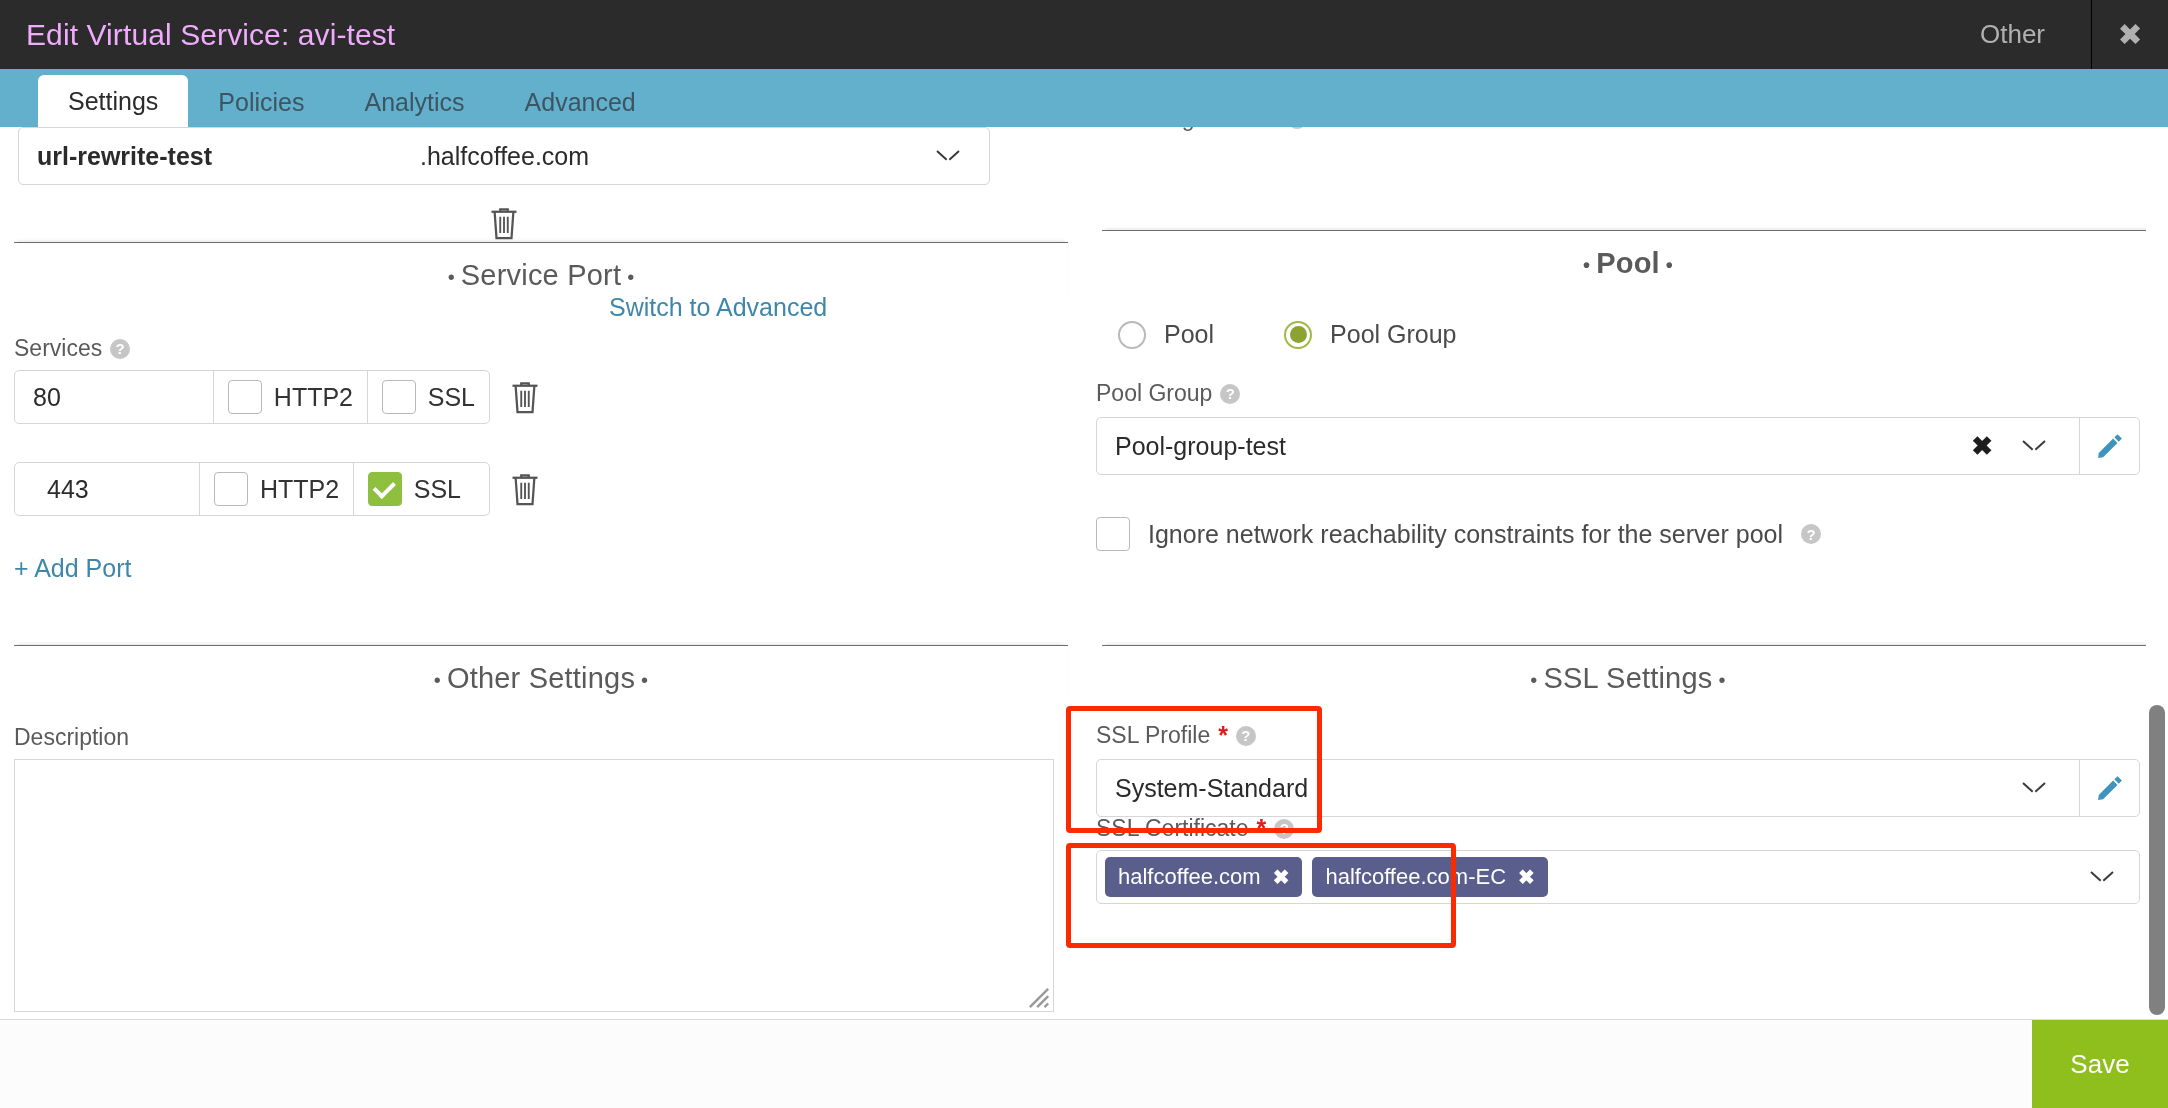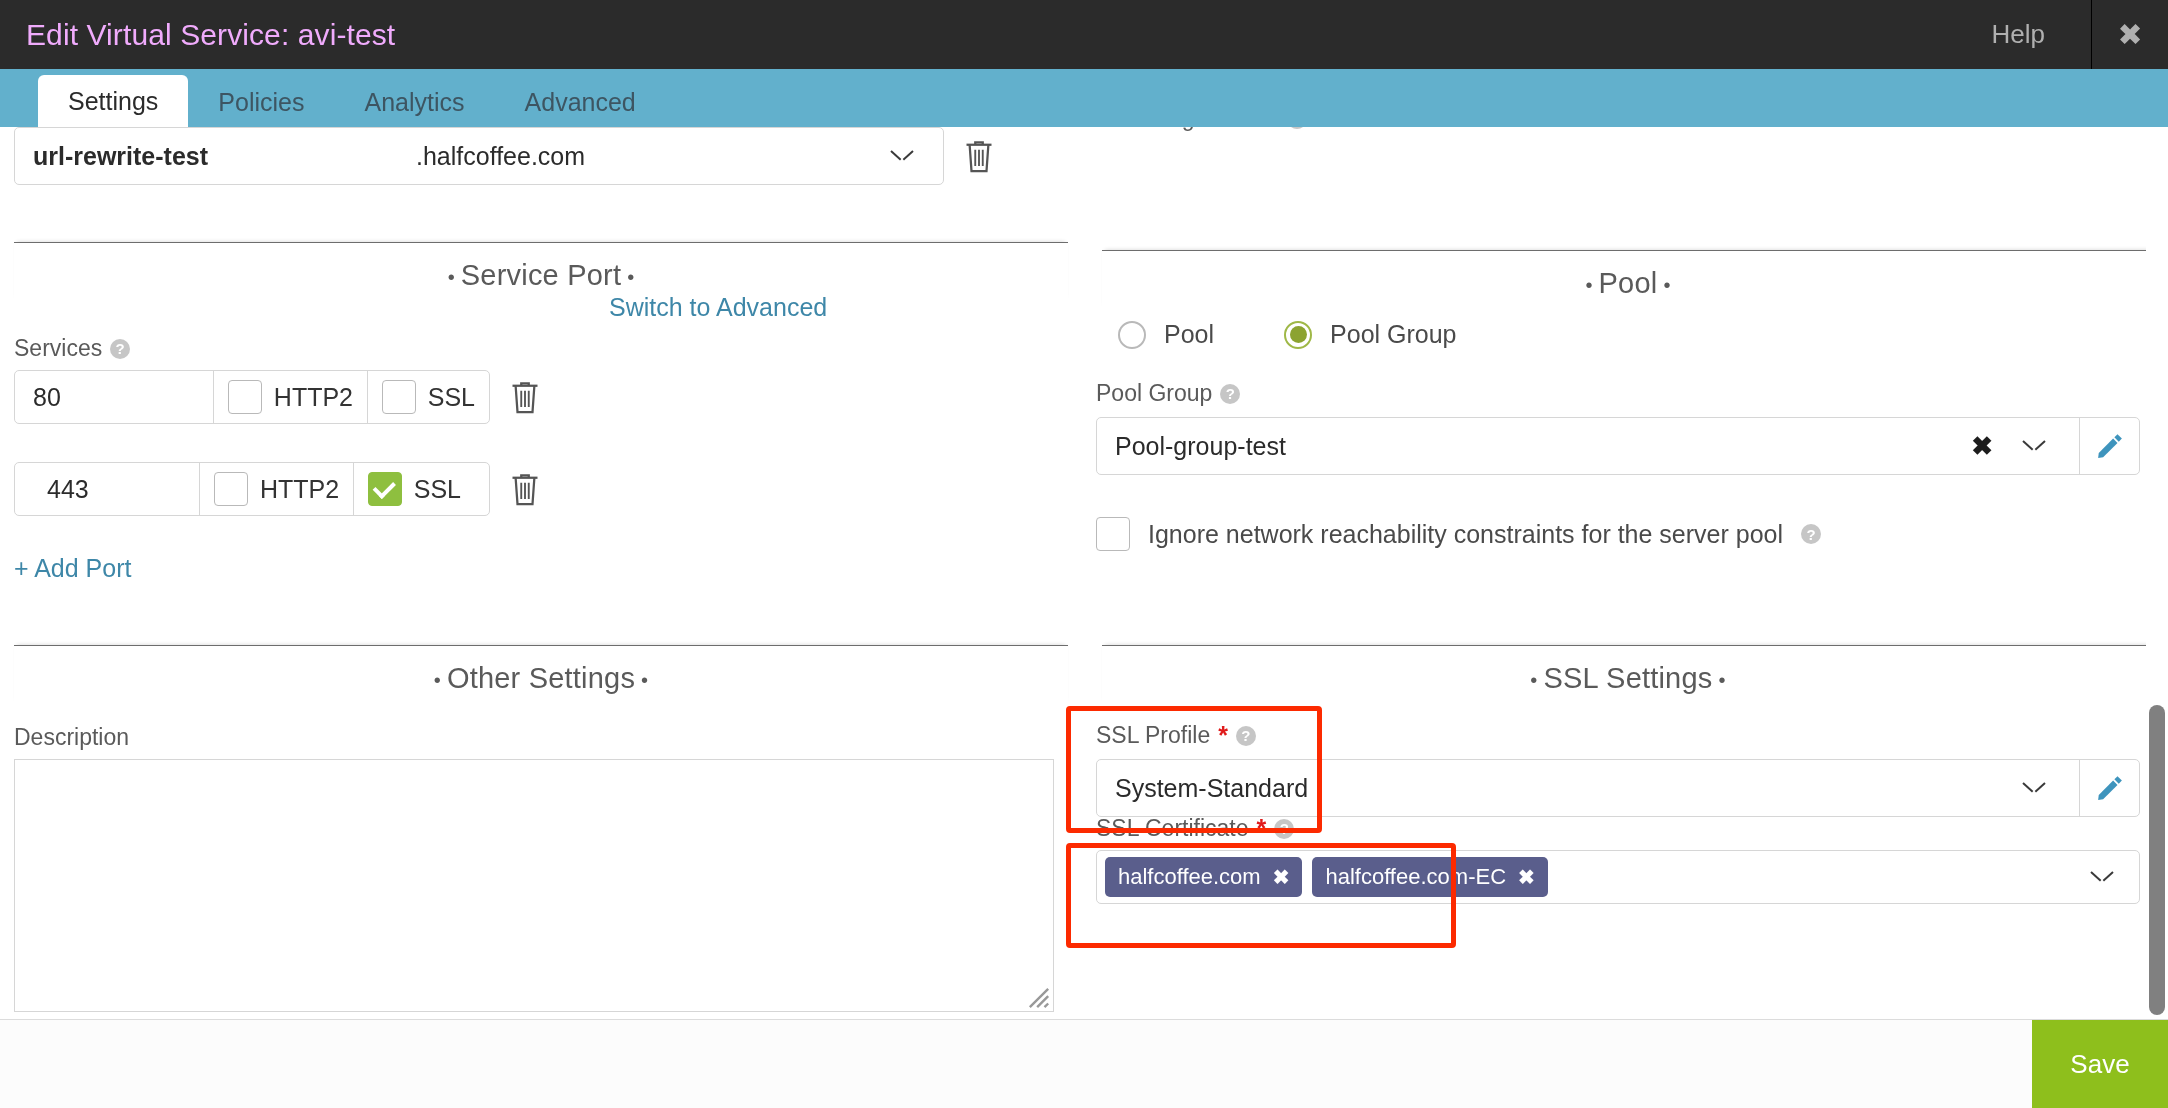--- a/index.html
+++ b/index.html
@@ -238,36 +238,36 @@
     display: flex; align-items: center; justify-content: center;
     font-size: 26px; cursor: pointer;
   }
 </style>
 </head>
 <body>
 
 <div class="titlebar">
   <div class="titlebar-title">Edit Virtual Service: avi-test</div>
   <div class="titlebar-spacer"></div>
-  <div class="help-btn">Help</div>
+  <div class="help-btn">Other</div>
   <div class="close-btn">✖</div>
 </div>
 
 <div class="tabbar">
   <div class="tab active">Settings</div>
   <div class="tab">Policies</div>
   <div class="tab">Analytics</div>
   <div class="tab">Advanced</div>
 </div>
 
 <div class="content">
 
   <div class="pane-left">
 
-    <div style="position:absolute;top:0px;left:14px;width:980px;display:flex;align-items:center;gap:20px;">
+    <div style="position:absolute;top:0px;left:14px;width:980px;display:flex;align-items:center;gap:20px;flex-direction:column;">
       <div class="input-box" style="width:972px;height:58px;">
         <span class="val" style="width:360px;font-weight:600;">url-rewrite-test</span>
         <span class="val" style="padding-left:0;margin-left:41px;">.halfcoffee.com</span>
         <span style="flex:1 1 auto;"></span>
         <span class="chev" style="margin-right:30px;"></span>
       </div>
       <div class="trash">
         <svg width="30" height="36" viewBox="0 0 24 28">
           <path d="M2 5 H22" stroke="#555" stroke-width="1.8" fill="none"></path>
           <path d="M9 5 V3 H15 V5" stroke="#555" stroke-width="1.8" fill="none"></path>
@@ -355,21 +355,21 @@
     </div>
   </div>
 
   <div class="pane-right">
 
     <div class="field-label" style="position:absolute;top:-22px;left:8px;">
       <span>Error Page Profile</span>
       <span class="qmark">?</span>
     </div>
 
-    <div class="section-head" style="position:absolute;top:123px;left:0;width:1052px;height:62px;">
+    <div class="section-head" style="position:absolute;top:103px;left:0;width:1052px;height:62px;font-weight:bold;">
       <span class="label">
         <span class="dot">•</span><span>Pool</span><span class="dot">•</span>
       </span>
     </div>
 
     <div style="position:absolute;top:193px;left:30px;display:flex;align-items:center;gap:18px;">
       <span class="radio"></span>
       <span class="radio-label">Pool</span>
       <span style="width:34px;"></span>
       <span class="radio sel"></span>

